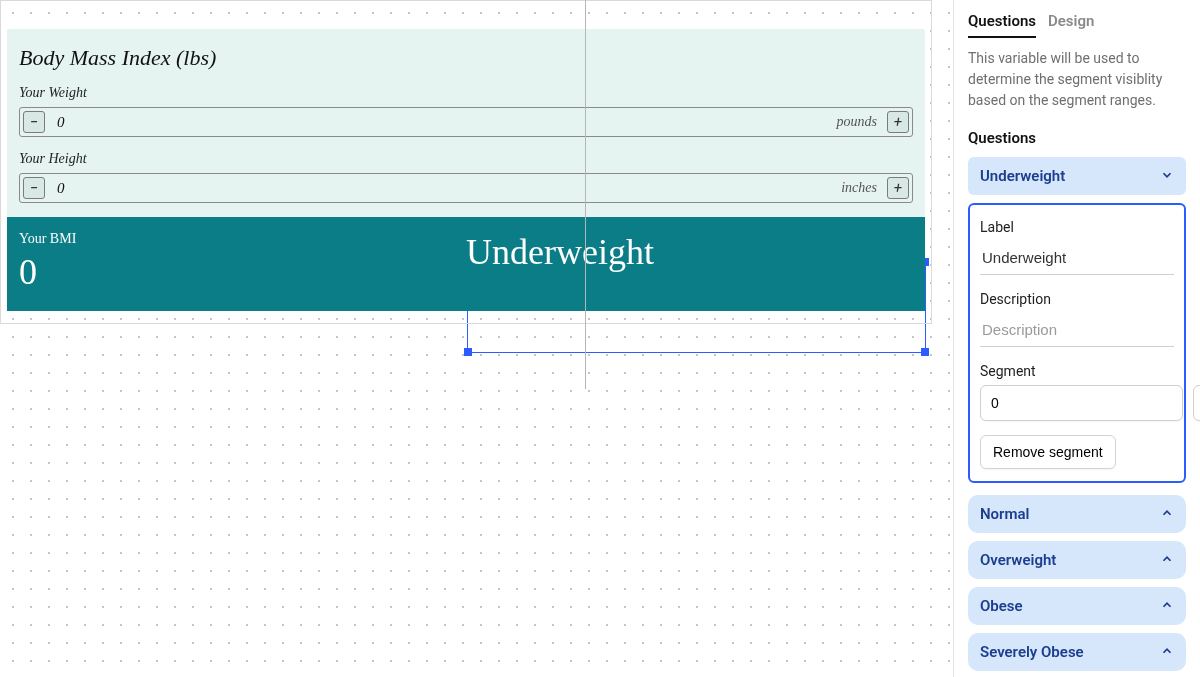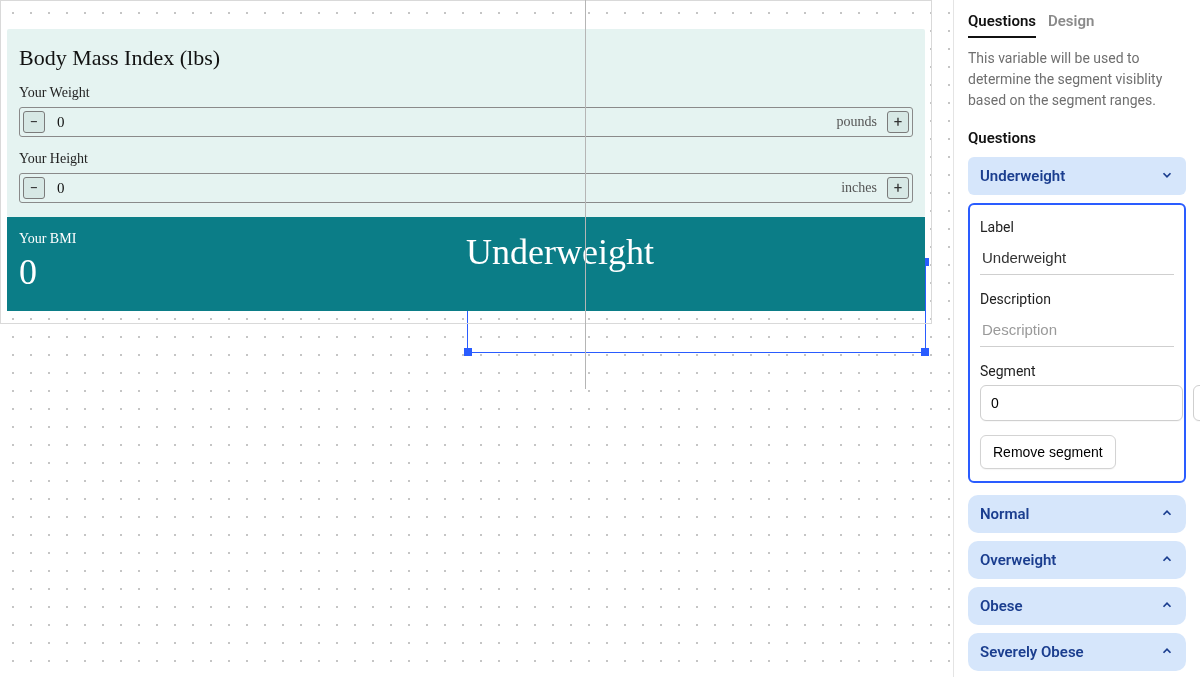--- a/index.html
+++ b/index.html
@@ -38,20 +38,21 @@
     width: 932px;
     border: 1px solid #d9d9d9;
     background: transparent;
     z-index: 1;
   }
   .card {
     margin: 28px 6px 0 6px;
     background: #e5f3f1;
     border-radius: 2px;
     padding: 0;
+    font-style: italic;
   }
   .card-title {
     font-family: Georgia, "Times New Roman", serif;
     font-size: 22px;
     font-weight: 400;
     padding: 16px 12px 14px 12px;
     color: #111;
   }
   .form-group {
     padding: 0 12px 14px 12px;

